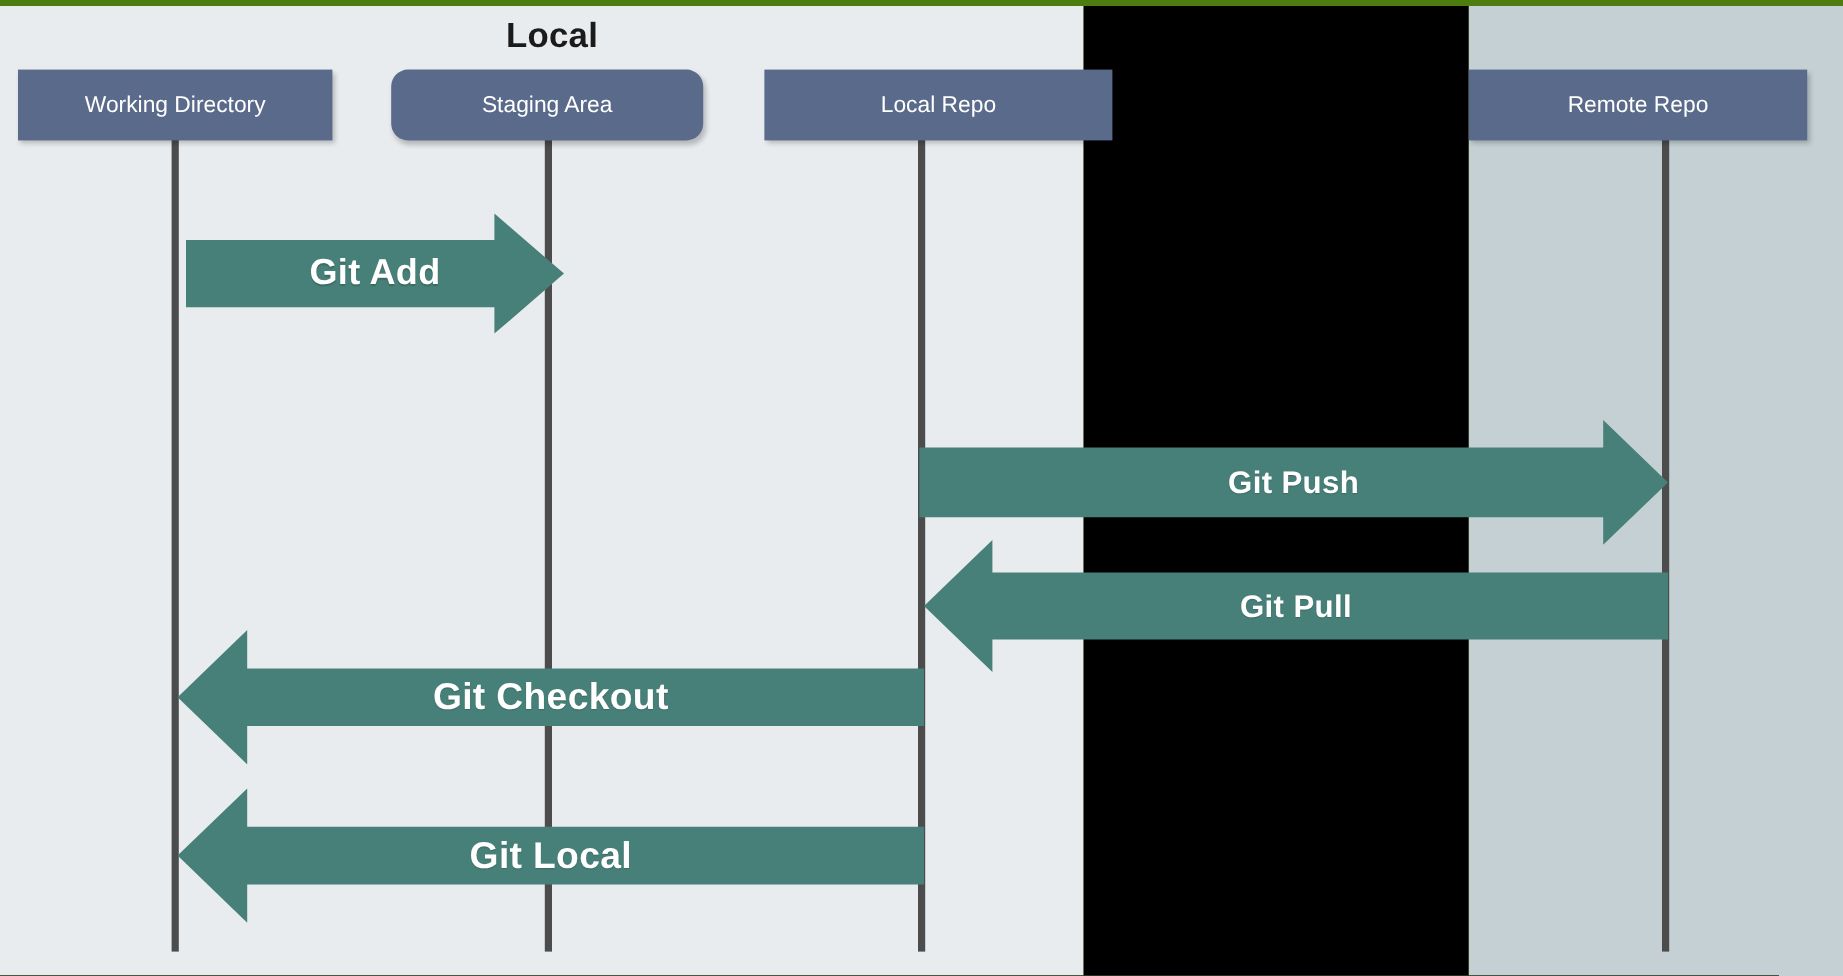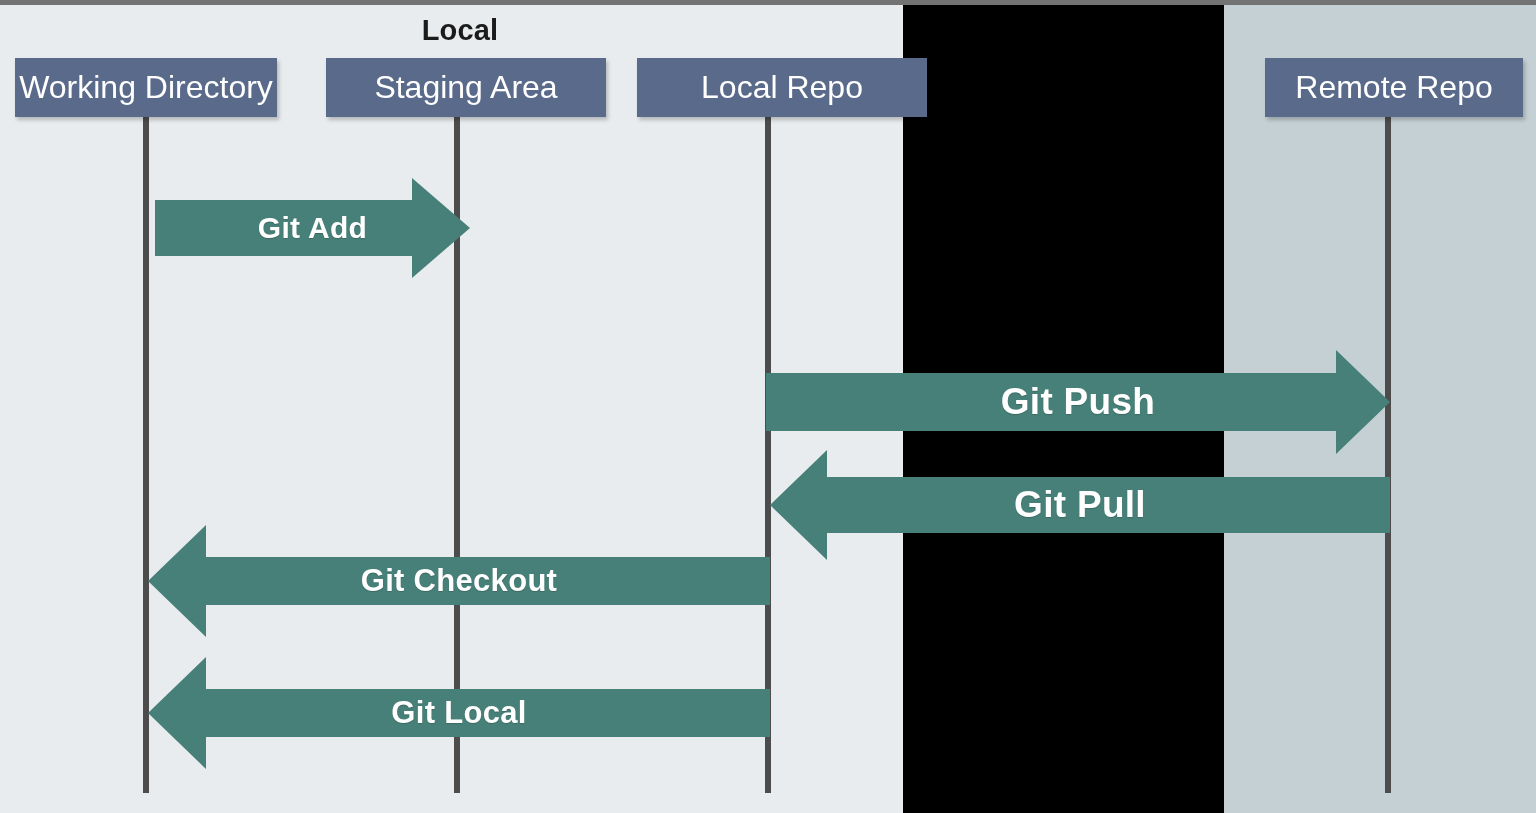--- a/index.html
+++ b/index.html
@@ -5,21 +5,21 @@
   html, body {
     margin: 0;
     padding: 0;
     background: #000000;
   }
   #stage {
     position: relative;
     width: 1536px;
     height: 813px;
     overflow: hidden;
-    background: #737373;
+    background: #4d7c0f;
     font-family: "Liberation Sans", sans-serif;
   }
 
   
   .panel {
     position: absolute;
     top: 5px;
     height: 808px;
   }
   #panel-local  { left: 0px;    width: 903px; background: #e8ecee; }
@@ -58,28 +58,28 @@
     top: 58px;
     height: 59px;
     background: #5a6a8a;
     box-shadow: 2px 3px 4px rgba(0,0,0,.22);
     display: flex;
     align-items: center;
     justify-content: center;
   }
   .actor-box span {
     color: #ffffff;
-    font-size: 32px;
+    font-size: 19px;
     font-weight: 400;
     white-space: nowrap;
   }
   #box-working    { left: 15px;   width: 262px; }
-  #box-staging    { left: 326px;  width: 280px; }
+  #box-staging    { left: 326px;  width: 260px; border-radius: 14px; }
   #box-localrepo  { left: 637px;  width: 290px; }
-  #box-remoterepo { left: 1265px; width: 258px; }
+  #box-remoterepo { left: 1224px; width: 282px; }
 
   
   .arrow { position: absolute; }
   .arrow svg { display: block; }
   .arrow-label {
     position: absolute;
     top: 0;
     left: 0;
     right: 0;
     bottom: 0;
@@ -96,21 +96,21 @@
   }
 
   #arrow-add      { left: 155px;  top: 178px; width: 315px;  height: 100px; }
   #arrow-commit   { left: 456px;  top: 271px; width: 314px;  height: 104px; }
   #arrow-push     { left: 766px;  top: 350px; width: 624px;  height: 104px; }
   #arrow-pull     { left: 770px;  top: 450px; width: 620px;  height: 110px; }
   #arrow-checkout { left: 148px;  top: 525px; width: 622px;  height: 112px; }
   #arrow-merge    { left: 148px;  top: 657px; width: 622px;  height: 112px; }
 
   #arrow-push .arrow-label,
-  #arrow-pull .arrow-label   { font-size: 37px; }
+  #arrow-pull .arrow-label   { font-size: 26px; }
   #arrow-checkout .arrow-label,
   #arrow-merge .arrow-label  { font-size: 31px; }
 </style>
 </head>
 <body>
 
 <div id="stage">
 
   <div class="panel" id="panel-local"></div>
   <div class="panel" id="panel-gap"></div>

